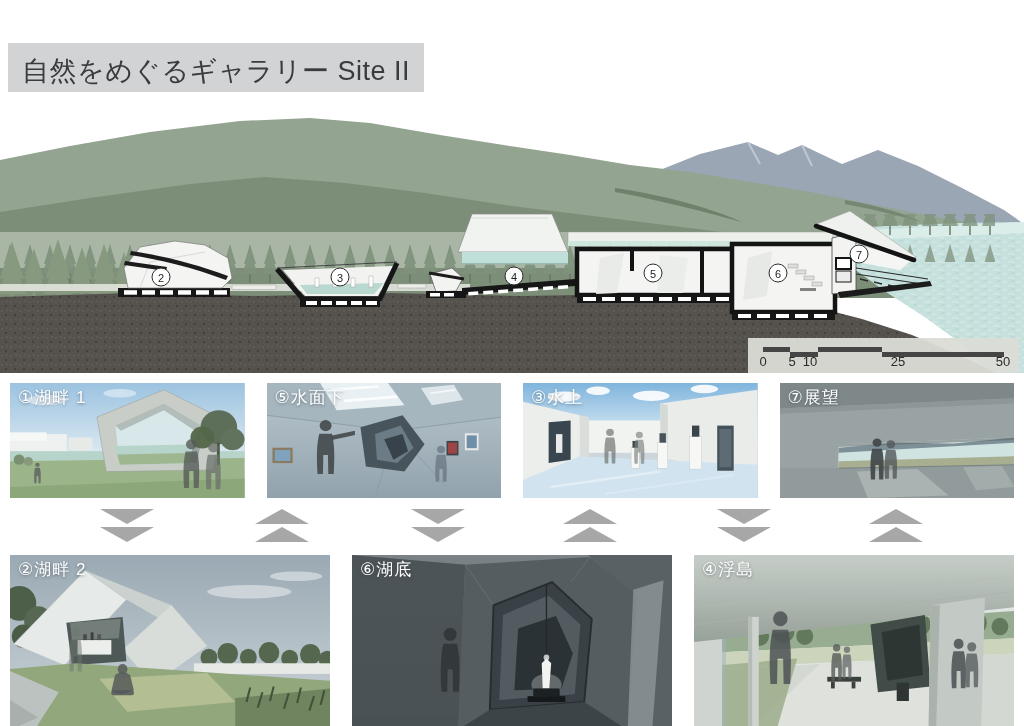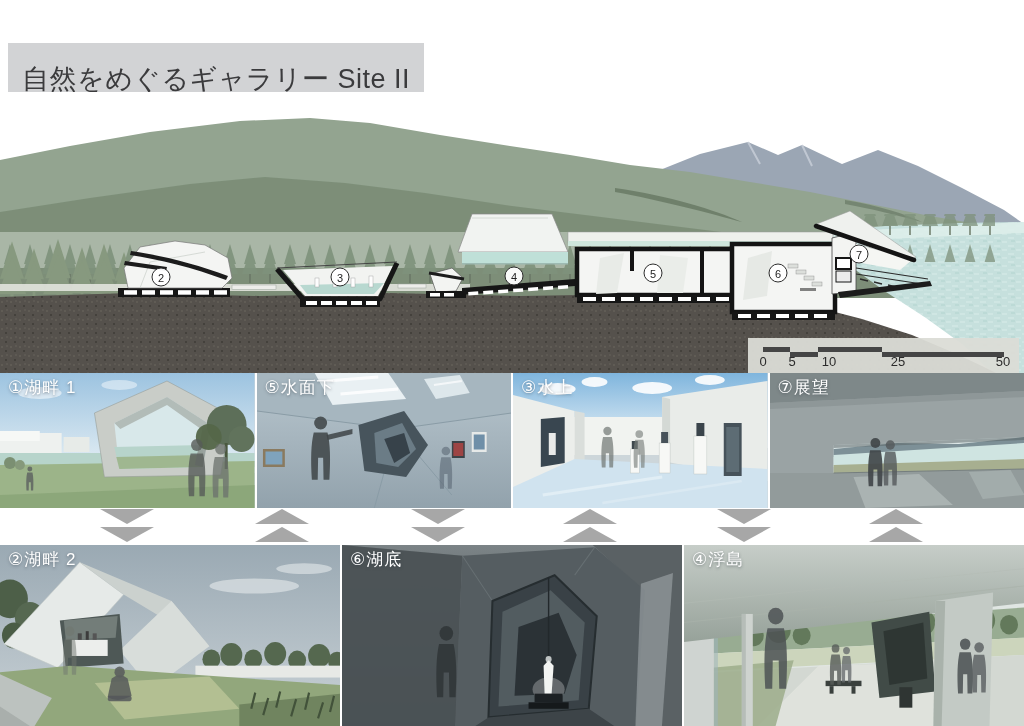--- a/index.html
+++ b/index.html
@@ -1,38 +1,38 @@
 <!DOCTYPE html>
 <html><head>
 <meta charset="utf-8">
 <style>
   html,body{margin:0;padding:0;background:#ffffff;}
   .board{position:relative;width:1024px;height:726px;background:#fff;overflow:hidden;
          font-family:"Liberation Sans","DejaVu Sans",sans-serif;}
   
   .title-bar{position:absolute;left:8px;top:43px;height:48px;background:#d2d3d5;
-             display:flex;align-items:center;padding:12px 14px;}
+             display:flex;align-items:center;padding:4px 14px;}
   .title-bar span{font-size:27px;color:#3b3b3d;letter-spacing:.5px;white-space:nowrap;}
   
   .section-wrap{position:absolute;left:0;top:92px;width:1024px;height:281px;}
   .section-wrap svg{position:absolute;inset:0;width:100%;height:100%;}
   .marker{position:absolute;width:17px;height:17px;border:1.4px solid #2d2d2d;border-radius:50%;
           background:rgba(255,255,255,.95);transform:translate(-50%,-50%);
           display:flex;align-items:center;justify-content:center;
           font-size:11px;color:#1e1e1e;z-index:3;}
   
   .scalebar{position:absolute;left:748px;top:338px;width:271px;height:35px;
             background:rgba(219,220,214,.95);z-index:4;}
   .sb-seg{position:absolute;height:5px;background:#454545;}
   .sb-tick{position:absolute;top:16px;transform:translateX(-50%);font-size:13px;color:#2b2b2b;}
   
   .row{position:absolute;left:0;display:grid;gap:2px;background:#fff;}
   .row-top{top:373px;width:1024px;height:135px;grid-template-columns:repeat(4,1fr);}
   .row-bottom{top:545px;width:1024px;height:195px;grid-template-columns:repeat(3,1fr);}
-  .panel{position:relative;overflow:hidden;margin:0;background:#cdd6da;}
+  .panel{position:relative;overflow:hidden;margin:10px;background:#cdd6da;}
   .panel svg.art{position:absolute;inset:0;width:100%;height:100%;}
   .plabel{position:absolute;top:3px;left:8px;color:#fff;font-size:17px;letter-spacing:1px;
           text-shadow:0 1px 3px rgba(40,50,60,.5);z-index:2;white-space:nowrap;}
   
   .arrows{position:absolute;left:0;top:508px;width:1024px;height:37px;background:#fff;z-index:2;}
   .arrow-group{position:absolute;top:1px;transform:translateX(-50%);display:flex;
                flex-direction:column;align-items:center;gap:3px;}
   .tri{width:0;height:0;border-left:27px solid transparent;border-right:27px solid transparent;}
   .arrow-group.down .tri{border-top:15px solid #a7a7a7;}
   .arrow-group.up .tri{border-bottom:15px solid #a7a7a7;}
@@ -236,21 +236,21 @@
       <span>7</span>
     </div>
 
   <div class="scalebar">
     <div class="sb-seg" style="left:15px;top:9px;width:27px"></div>
     <div class="sb-seg" style="left:42px;top:14px;width:28px"></div>
     <div class="sb-seg" style="left:70px;top:9px;width:64px"></div>
     <div class="sb-seg" style="left:134px;top:14px;width:122px"></div>
     <span class="sb-tick" style="left:15px">0</span>
     <span class="sb-tick" style="left:44px">5</span>
-    <span class="sb-tick" style="left:81px">10</span>
+    <span class="sb-tick" style="left:62px">10</span>
     <span class="sb-tick" style="left:150px">25</span>
     <span class="sb-tick" style="left:255px">50</span>
   </div>
 
   <div class="row row-top">
 
     <figure class="panel">
       <svg class="art" viewBox="0 0 256 135" preserveAspectRatio="none">
         <defs>
             <linearGradient id="sky1" x1="0" y1="0" x2="0" y2="1">

